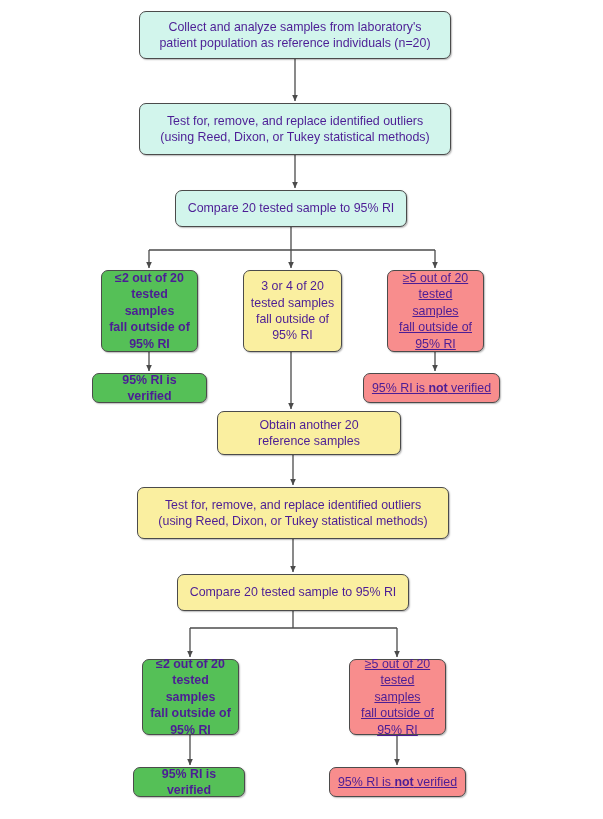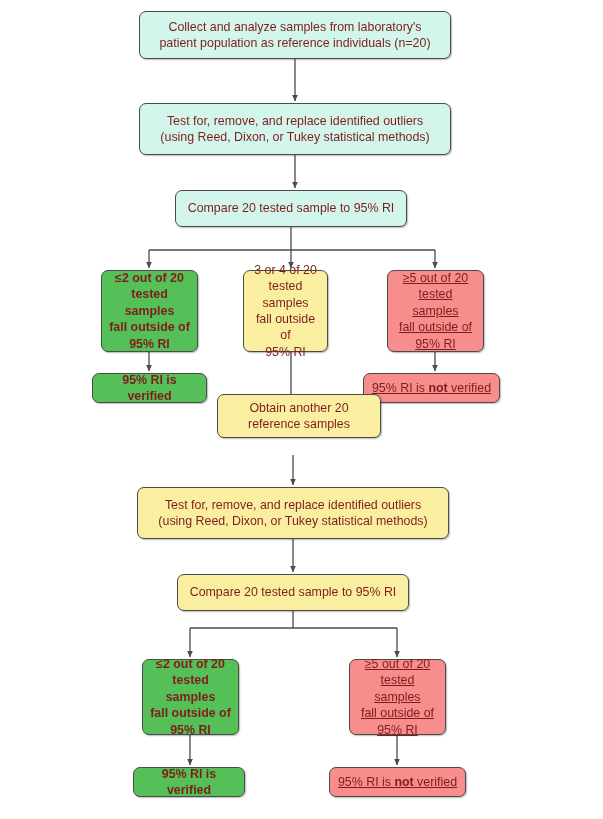--- a/index.html
+++ b/index.html
@@ -28,21 +28,21 @@
   }
   .node {
     position: absolute;
     box-sizing: border-box;
     border: 1.4px solid #4b4b4b;
     border-radius: 7px;
     display: flex;
     align-items: center;
     justify-content: center;
     text-align: center;
-    color: #7f1d1d;
+    color: #4c1d95;
     font-size: 12.4px;
     line-height: 16.4px;
     padding: 2px 6px;
     box-shadow: 1px 1px 1.5px rgba(0,0,0,0.28);
   }
   .node .txt {
     display: block;
     width: 100%;
     white-space: pre-line;
   }
@@ -92,39 +92,39 @@
       </div>
       <div class="node fill-teal" style="left: 175px; top: 190px; width: 232px; height: 37px;">
         <span class="txt">Compare 20 tested sample to 95% RI</span>
       </div>
       <div class="node fill-green" style="left: 101px; top: 270px; width: 97px; height: 82px;">
         <span class="txt">≤2 out of 20
 tested samples
 fall outside of
 95% RI</span>
       </div>
-      <div class="node fill-yellow" style="left: 243px; top: 270px; width: 85px; height: 82px;">
+      <div class="node fill-yellow" style="left: 243px; top: 270px; width: 99px; height: 82px;">
         <span class="txt">3 or 4 of 20
 tested samples
 fall outside of
 95% RI</span>
       </div>
       <div class="node fill-red" style="left: 387px; top: 270px; width: 97px; height: 82px;">
         <span class="txt">≥5 out of 20
 tested samples
 fall outside of
 95% RI</span>
       </div>
       <div class="node fill-green" style="left: 92px; top: 373px; width: 115px; height: 30px;">
         <span class="txt">95% RI is verified</span>
       </div>
       <div class="node fill-red" style="left: 363px; top: 373px; width: 137px; height: 30px;">
         <span class="txt">95% RI is <b>not</b> verified</span>
       </div>
-      <div class="node fill-yellow" style="left: 217px; top: 394px; width: 164px; height: 44px; justify-content: flex-end;">
+      <div class="node fill-yellow" style="left: 217px; top: 411px; width: 184px; height: 44px; justify-content: flex-end;">
         <span class="txt">Obtain another 20
 reference samples</span>
       </div>
       <div class="node fill-yellow" style="left: 137px; top: 487px; width: 312px; height: 52px;">
         <span class="txt">Test for, remove, and replace identified outliers
 (using Reed, Dixon, or Tukey statistical methods)</span>
       </div>
       <div class="node fill-yellow" style="left: 177px; top: 574px; width: 232px; height: 37px;">
         <span class="txt">Compare 20 tested sample to 95% RI</span>
       </div>

